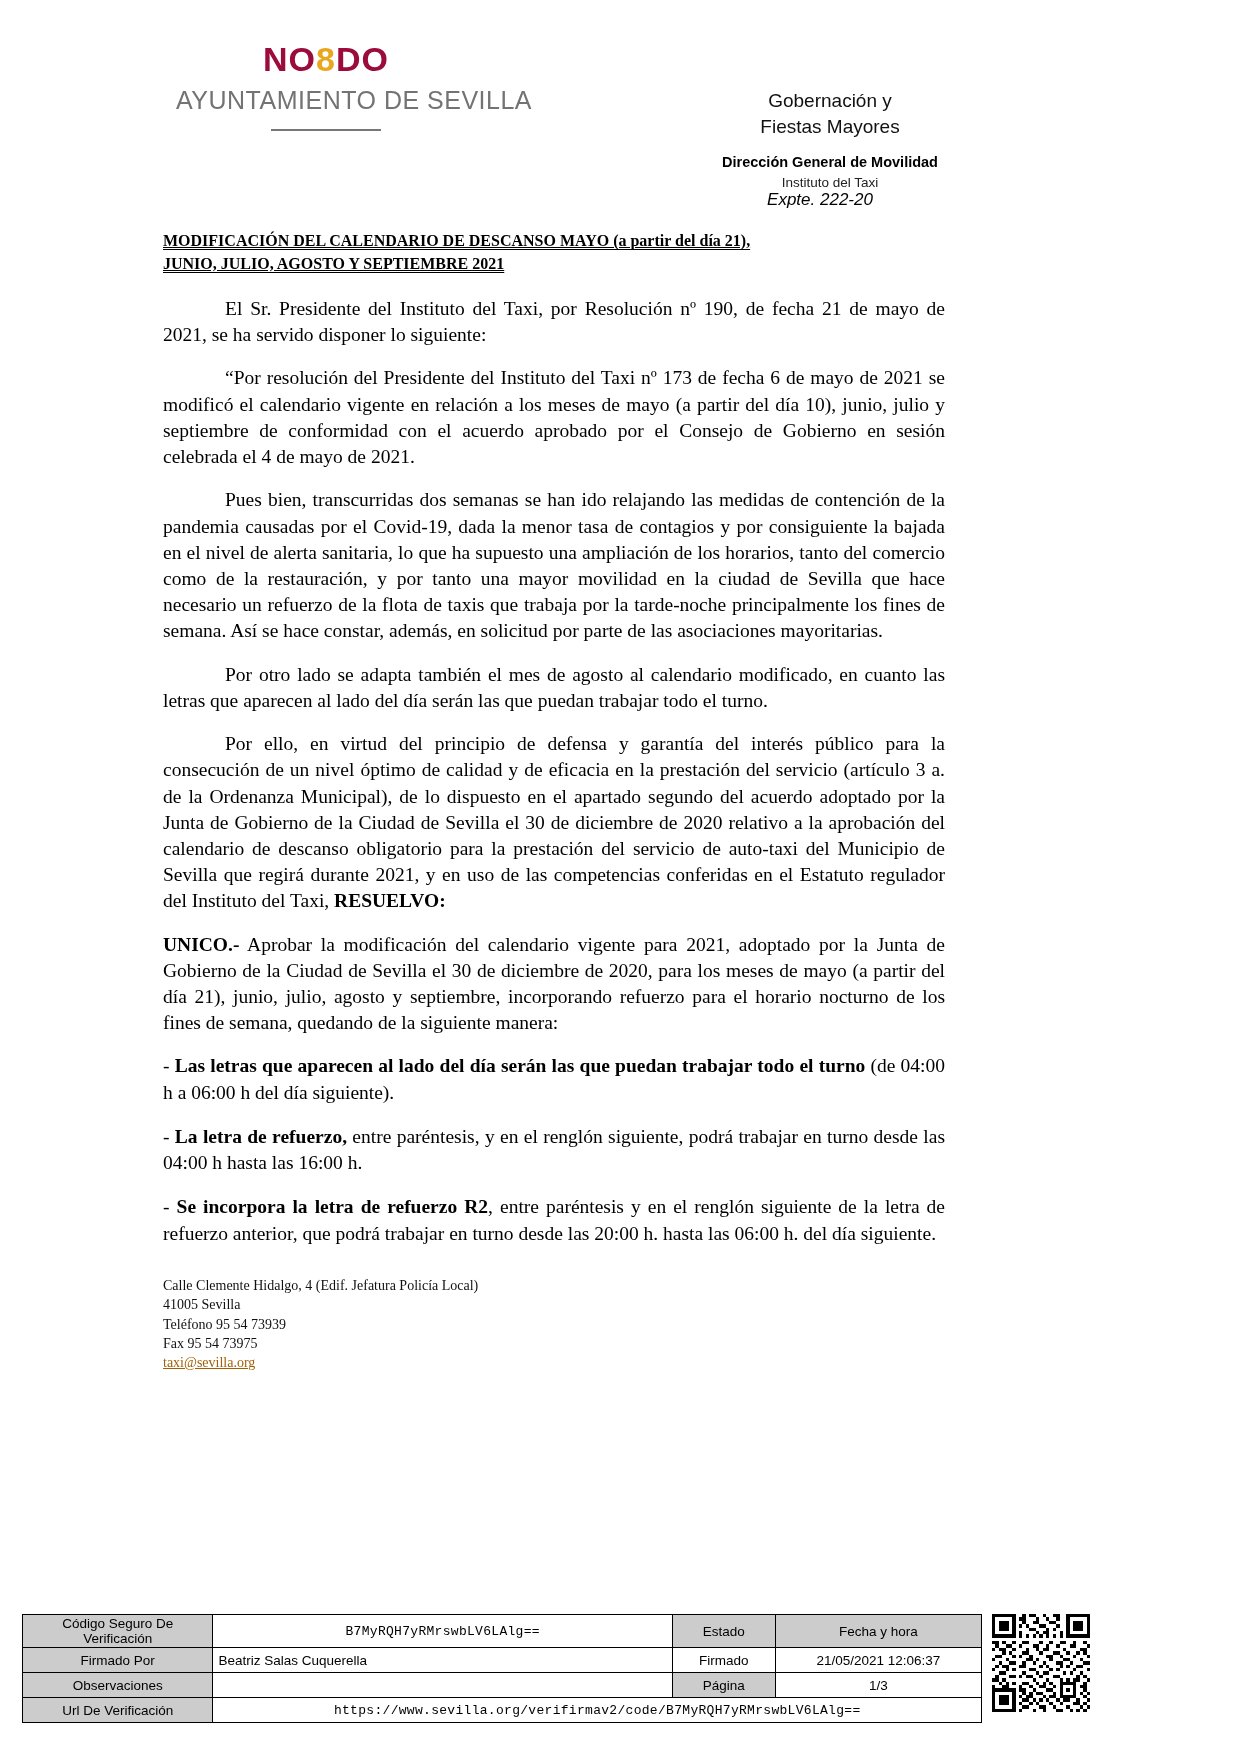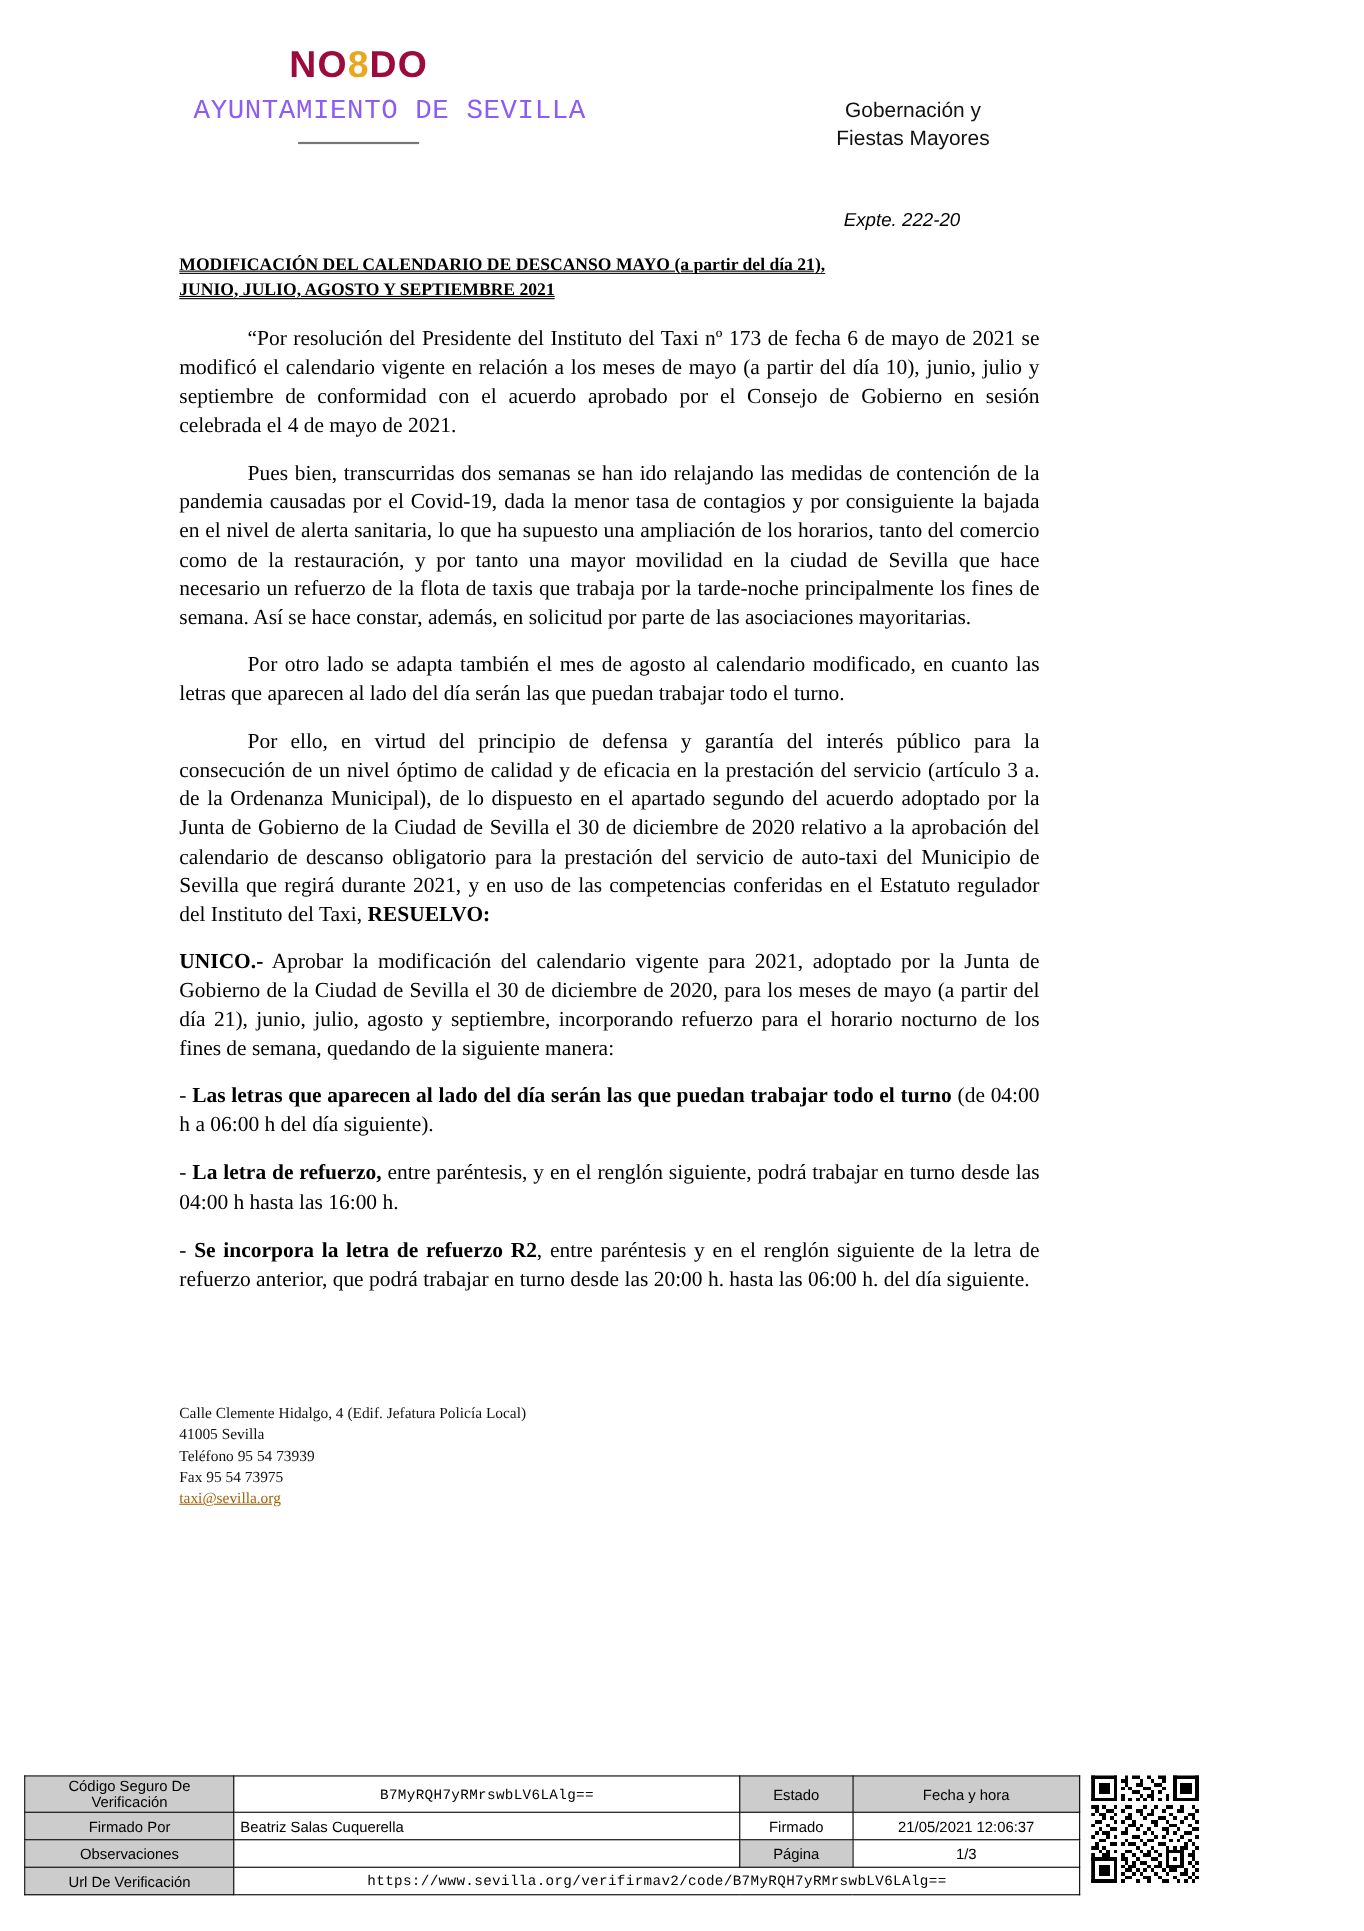--- a/index.html
+++ b/index.html
@@ -38,24 +38,24 @@
     letter-spacing: 1px;
     color: #9B0B3C;
     line-height: 1;
     white-space: nowrap;
   }
   .nosdo .knot {
     color: #E8A71E;
     font-style: normal;
   }
   .ayto {
-    font-family: Liberation Mono, monospace;
+    font-family: Liberation Sans, sans-serif;
     font-size: 25px;
     letter-spacing: 0.5px;
-    color: #8b5cf6;
+    color: #737373;
     margin-top: 10px;
     white-space: nowrap;
   }
   .logo-rule {
     width: 110px;
     height: 2px;
     background: #777777;
     margin: 14px auto 0 auto;
   }
 
@@ -215,31 +215,36 @@
     <div class="nosdo"><span>NO</span><span class="knot">8</span><span>DO</span></div>
     <div class="ayto">AYUNTAMIENTO DE SEVILLA</div>
     <div class="logo-rule"></div>
   </div>
 
   <div class="dept-block">
     <div class="dept-line">Gobernación y</div>
     <div class="dept-line">Fiestas Mayores</div>
   </div>
 
+  <div class="sub-block">
+    <div class="sub-bold">Dirección General de Movilidad</div>
+    <div class="sub-plain">Instituto del Taxi</div>
+  </div>
 
   <div class="expte">Expte. 222-20</div>
 </div>
 
 <div class="doc-title">
   <span>MODIFICACIÓN DEL CALENDARIO DE DESCANSO MAYO (a partir del día 21),</span><br>
   <span>JUNIO, JULIO, AGOSTO Y SEPTIEMBRE 2021</span>
 </div>
 
 <div class="content">
 
+  <p class="body-p">El Sr. Presidente del Instituto del Taxi, por Resolución nº 190, de fecha 21 de mayo de 2021, se ha servido disponer lo siguiente:</p>
 
   <p class="body-p">“Por resolución del Presidente del Instituto del Taxi nº 173 de fecha 6 de mayo de 2021 se modificó el calendario vigente en relación a los meses de mayo (a partir del día 10), junio, julio y septiembre de conformidad con el acuerdo aprobado por el Consejo de Gobierno en sesión celebrada el 4 de mayo de 2021.</p>
 
   <p class="body-p">Pues bien, transcurridas dos semanas se han ido relajando las medidas de contención de la pandemia causadas por el Covid-19, dada la menor tasa de contagios y por consiguiente la bajada en el nivel de alerta sanitaria, lo que ha supuesto una ampliación de los horarios, tanto del comercio como de la restauración, y por tanto una mayor movilidad en la ciudad de Sevilla que hace necesario un refuerzo de la flota de taxis que trabaja por la tarde-noche principalmente los fines de semana. Así se hace constar, además, en solicitud por parte de las asociaciones mayoritarias.</p>
 
   <p class="body-p">Por otro lado se adapta también el mes de agosto al calendario modificado, en cuanto las letras que aparecen al lado del día serán las que puedan trabajar todo el turno.</p>
 
   <p class="body-p"><span>Por ello, en virtud del principio de defensa y garantía del interés público para la consecución de un nivel óptimo de calidad y de eficacia en la prestación del servicio (artículo 3 a. de la Ordenanza Municipal), de lo dispuesto en el apartado segundo del acuerdo adoptado por la Junta de Gobierno de la Ciudad de Sevilla el 30 de diciembre de 2020 relativo a la aprobación del calendario de descanso obligatorio para la prestación del servicio de auto-taxi del Municipio de Sevilla que regirá durante 2021, y en uso de las competencias conferidas en el Estatuto regulador del Instituto del Taxi, </span><b>RESUELVO:</b></p>
 
   <p class="body-p noindent"><b>UNICO.-</b><span>  Aprobar la modificación del calendario vigente para 2021, adoptado por la Junta de Gobierno de la Ciudad de Sevilla el 30 de diciembre de 2020, para los meses de mayo (a partir del día 21), junio, julio, agosto y septiembre, incorporando refuerzo para el horario nocturno de los fines de semana, quedando de la siguiente manera:</span></p>

